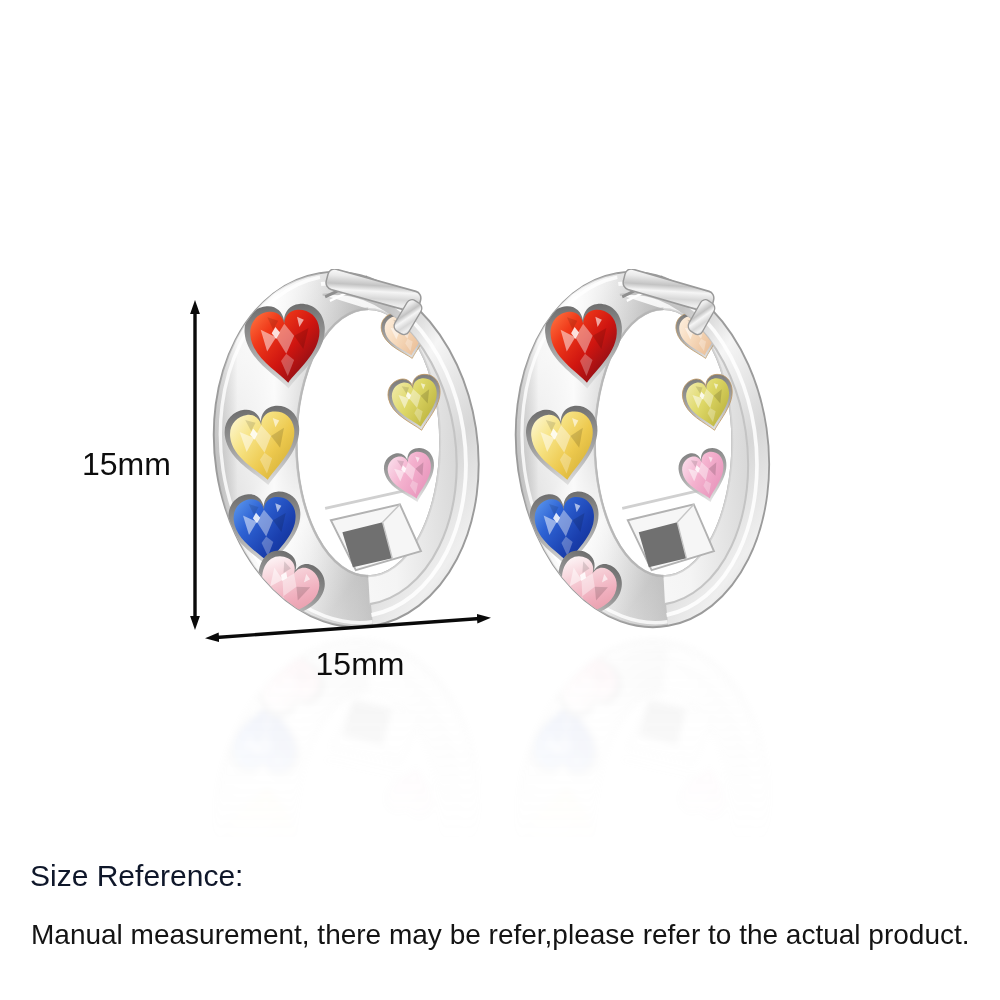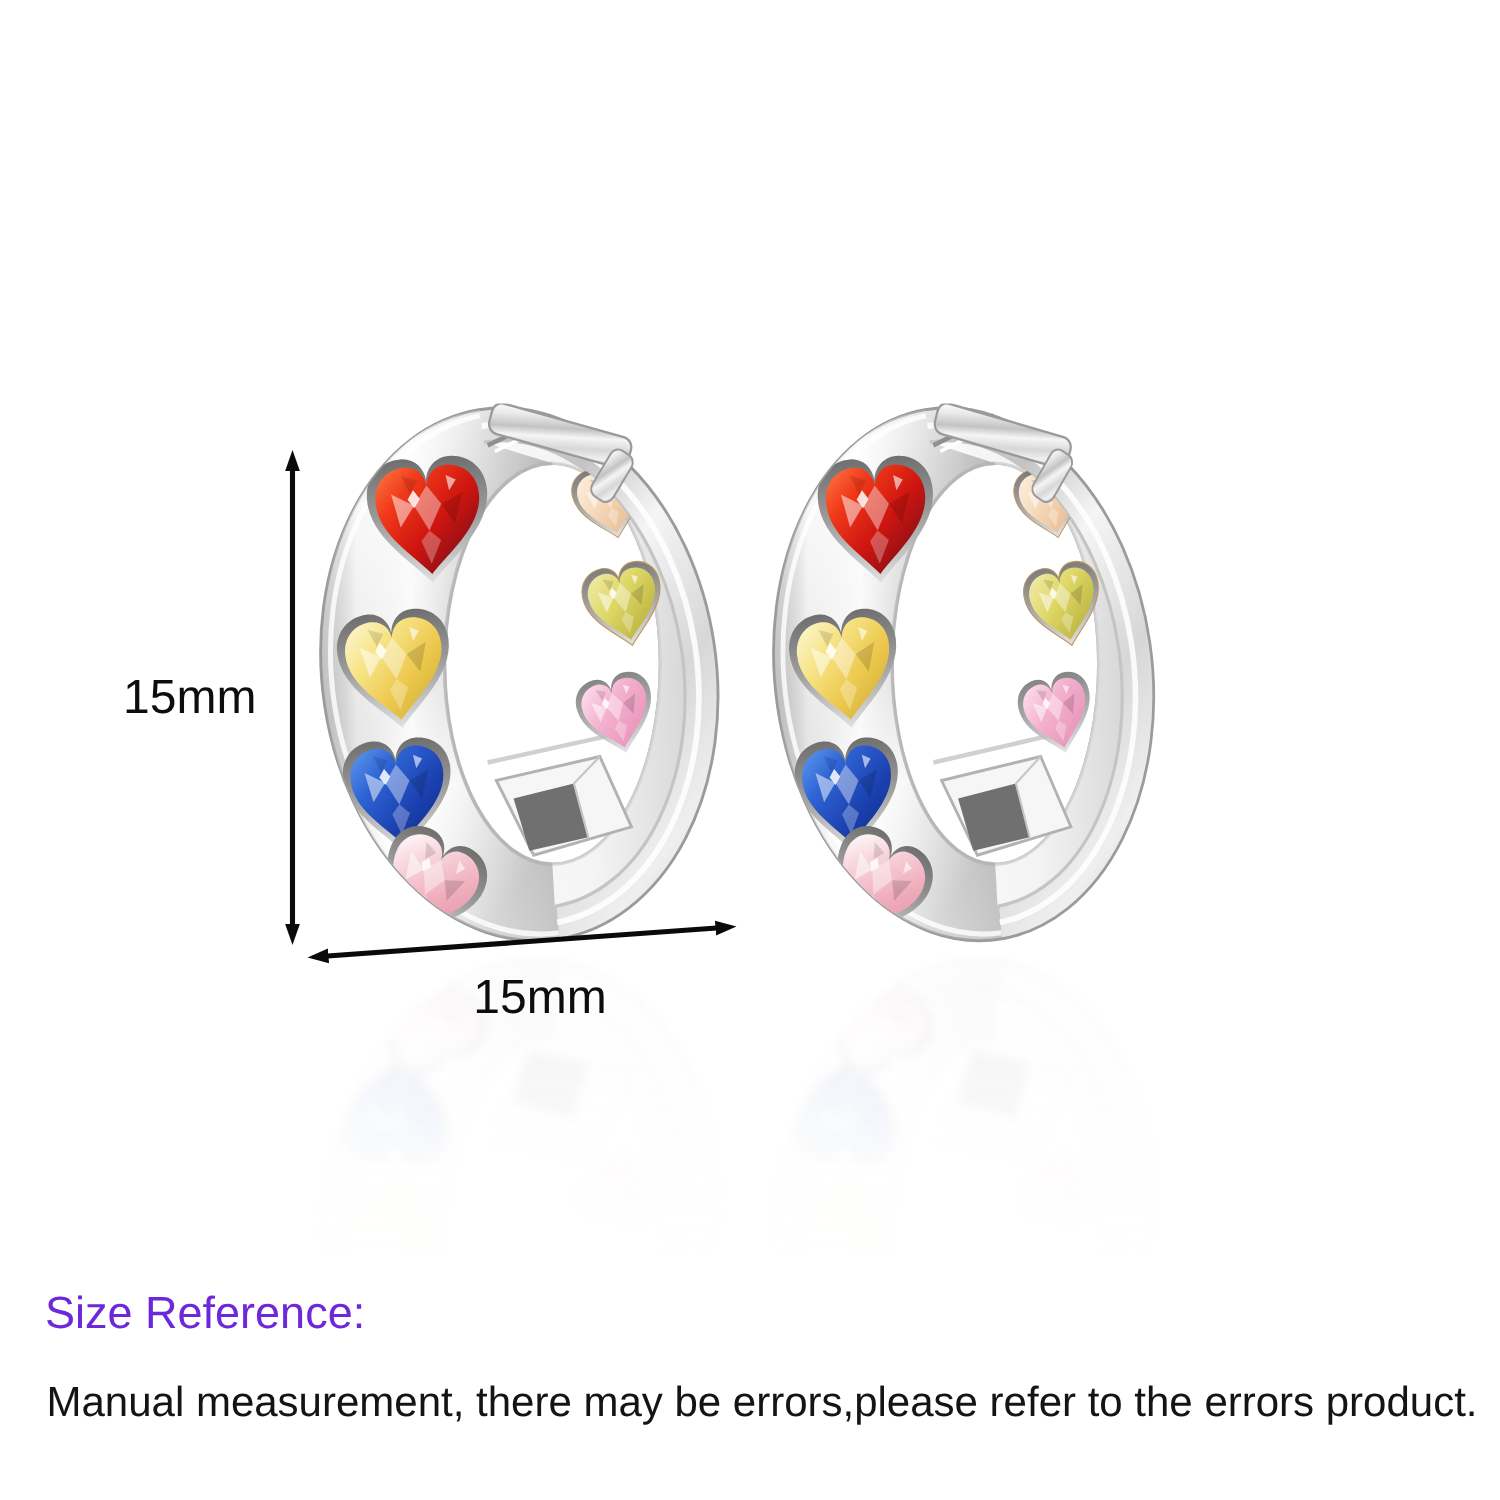--- a/index.html
+++ b/index.html
@@ -3,21 +3,21 @@
 <meta charset="utf-8">
 <style>
   html,body{margin:0;padding:0}
   body{
     width:1000px;height:1000px;position:relative;overflow:hidden;
     background:#ffffff;color:#111;
     font-family:"Liberation Sans", sans-serif;
   }
   .abs{position:absolute}
   .dim-label{font-size:32px;line-height:1;color:#0d0d0d;white-space:nowrap}
-  .footer-label{font-size:30px;line-height:1;color:#6d28d9;white-space:nowrap}
+  .footer-label{font-size:30px;line-height:1;color:#0f172a;white-space:nowrap}
   .disclaimer{font-size:28px;line-height:1;color:#141414;white-space:nowrap}
   .reflection{
     position:absolute;transform:scaleY(-1);opacity:.09;filter:blur(3px);
     -webkit-mask-image:linear-gradient(to bottom,transparent 42%,rgba(0,0,0,1) 100%);
     mask-image:linear-gradient(to bottom,transparent 42%,rgba(0,0,0,1) 100%);
   }
 </style>
 </head>
 <body>
 
@@ -220,14 +220,14 @@
       </marker>
     </defs>
     <path d="M195,311 L195,619" stroke="#0a0a0a" stroke-width="3.4" fill="none" marker-start="url(#ah)" marker-end="url(#ah)"></path>
     <path d="M216,637.5 L480,618.5" stroke="#0a0a0a" stroke-width="3.4" fill="none" marker-start="url(#ah)" marker-end="url(#ah)"></path>
   </svg>
 
   <div class="abs dim-label" style="left:82px;top:448px">15mm</div>
   <div class="abs dim-label" style="left:300px;top:648px;width:120px;text-align:center">15mm</div>
 
   <div class="abs footer-label" style="left:30px;top:861px">Size Reference:</div>
-  <div class="abs disclaimer" style="left:31px;top:921px">Manual measurement, there may be errors,please refer to the errors product.</div>
+  <div class="abs disclaimer" style="left:31px;top:921px">Manual measurement, there may be refer,please refer to the actual product.</div>
 </div>
 
 </body></html>

